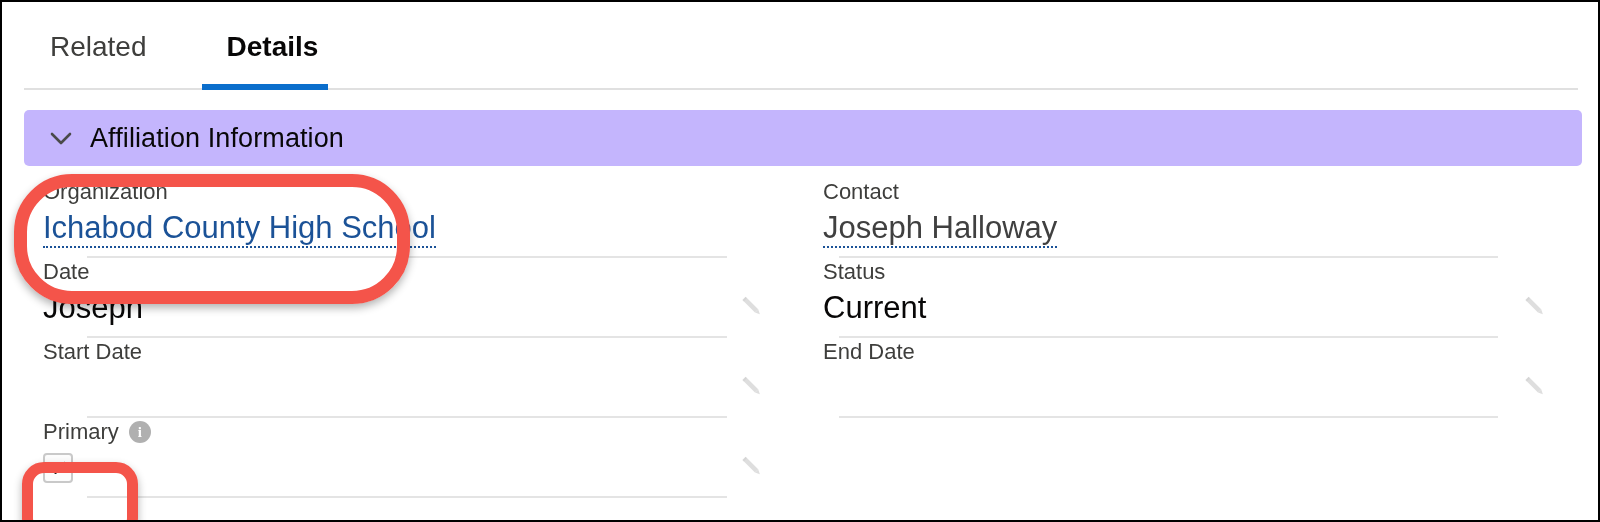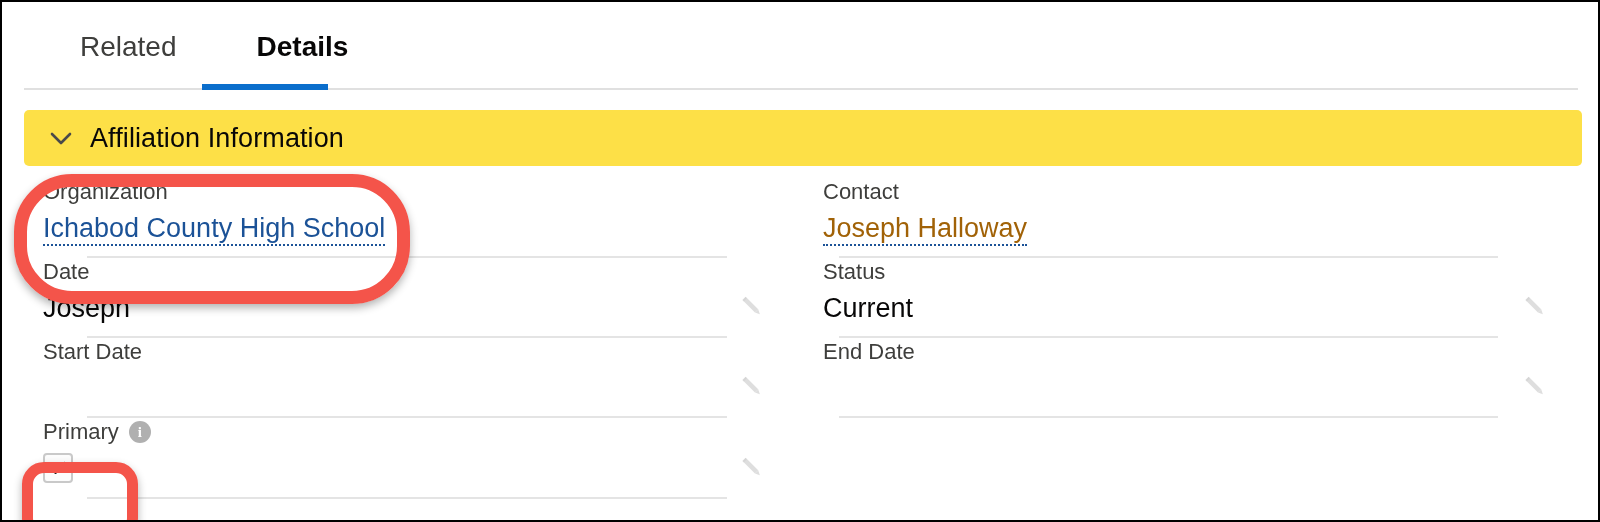--- a/index.html
+++ b/index.html
@@ -25,21 +25,21 @@
   
   .tabbar {
     position: absolute;
     left: 0;
     top: 0;
     width: 1600px;
     height: 92px;
   }
   .tabs-row {
     position: absolute;
-    left: 38px;
+    left: 8px;
     top: 22px;
     display: flex;
     align-items: flex-start;
   }
   .tab {
     position: relative;
     padding: 0 40px;
     font-size: 28px;
     line-height: 46px;
     color: #3e3e3c;
@@ -68,21 +68,21 @@
     background: #e0e0e0;
   }
 
   
   .section-header {
     position: absolute;
     left: 22px;
     top: 108px;
     width: 1558px;
     height: 56px;
-    background: #fde047;
+    background: #c4b5fd;
     border-radius: 5px;
     display: flex;
     align-items: center;
   }
   .chevron {
     width: 34px;
     height: 34px;
     margin-left: 20px;
     margin-right: 12px;
     flex: 0 0 auto;
@@ -134,21 +134,21 @@
 
   .field-label {
     font-size: 22px;
     color: #3e3e3c;
     line-height: 28px;
     display: flex;
     align-items: center;
     gap: 10px;
   }
   .field-value {
-    font-size: 27px;
+    font-size: 31px;
     color: #080707;
     line-height: 44px;
     min-height: 44px;
     white-space: nowrap;
   }
   .field-value.empty { color: transparent; }
   .field-value a {
     color: #1b5297;
     text-decoration: none;
     border-bottom: 2px dotted #1b5297;
@@ -258,21 +258,21 @@
           <div class="field-value">
             <a href="#" style="color: rgb(27, 82, 151); border-bottom-color: rgb(27, 82, 151);">Ichabod County High School</a>
           </div>
           <div class="field-rule"></div>
         </div>
       </div>
       <div class="col col-right">
         <div class="field">
           <div class="field-label">Contact</div>
           <div class="field-value">
-            <a href="#" style="color: #a16207; border-bottom-color: rgb(27, 82, 151);">Joseph Halloway</a>
+            <a href="#" style="color: #404040; border-bottom-color: rgb(27, 82, 151);">Joseph Halloway</a>
           </div>
           <div class="field-rule"></div>
         </div>
       </div>
     </div>
 
     <div class="field-row">
       <div class="col col-left">
         <div class="field">
           <div class="field-label">Date</div>

